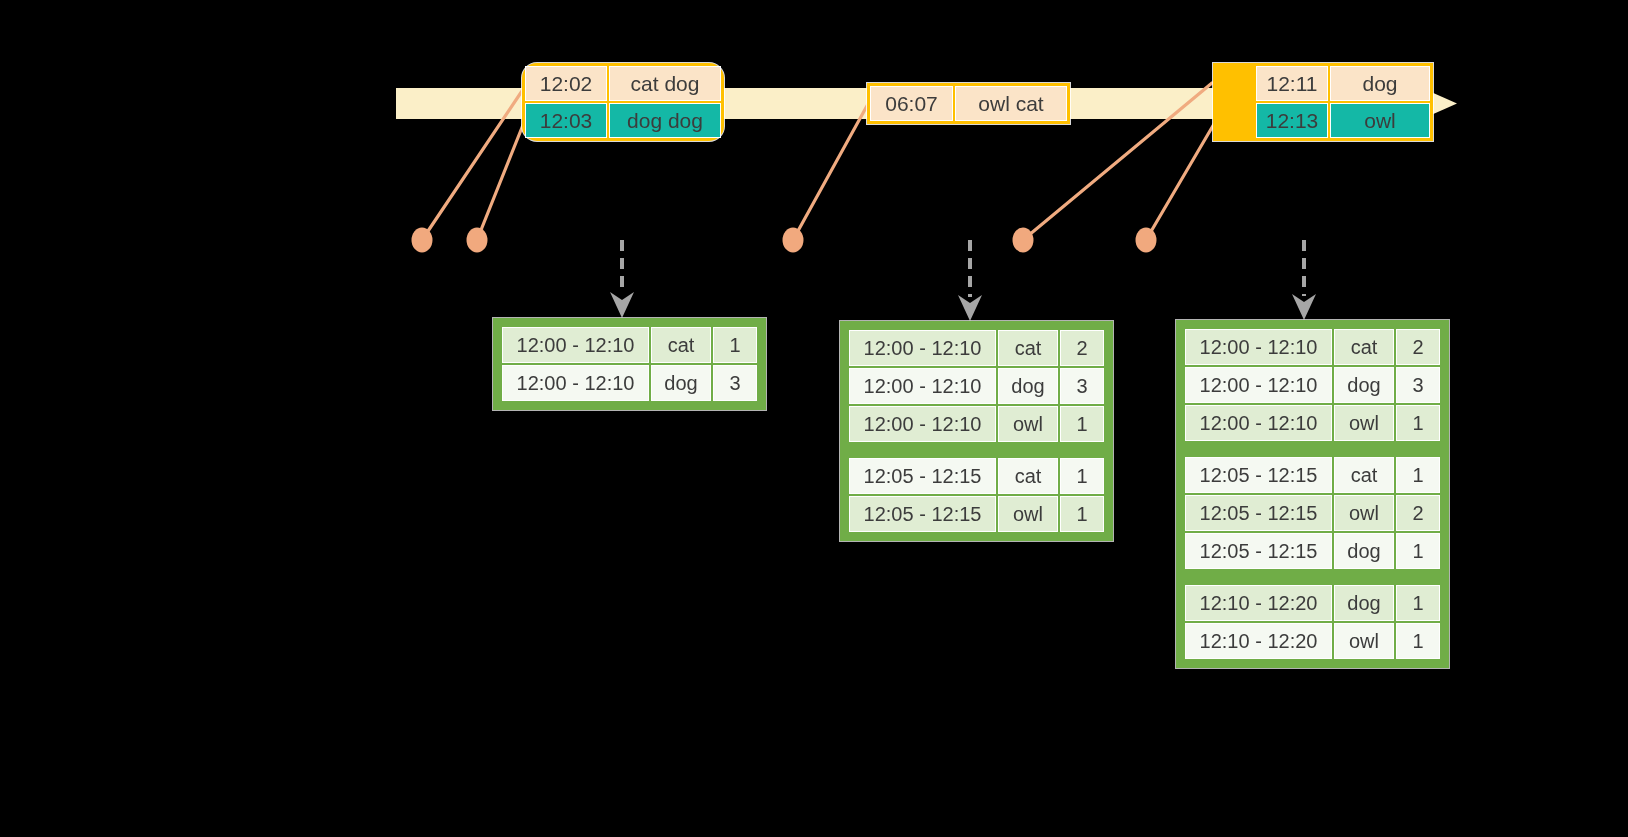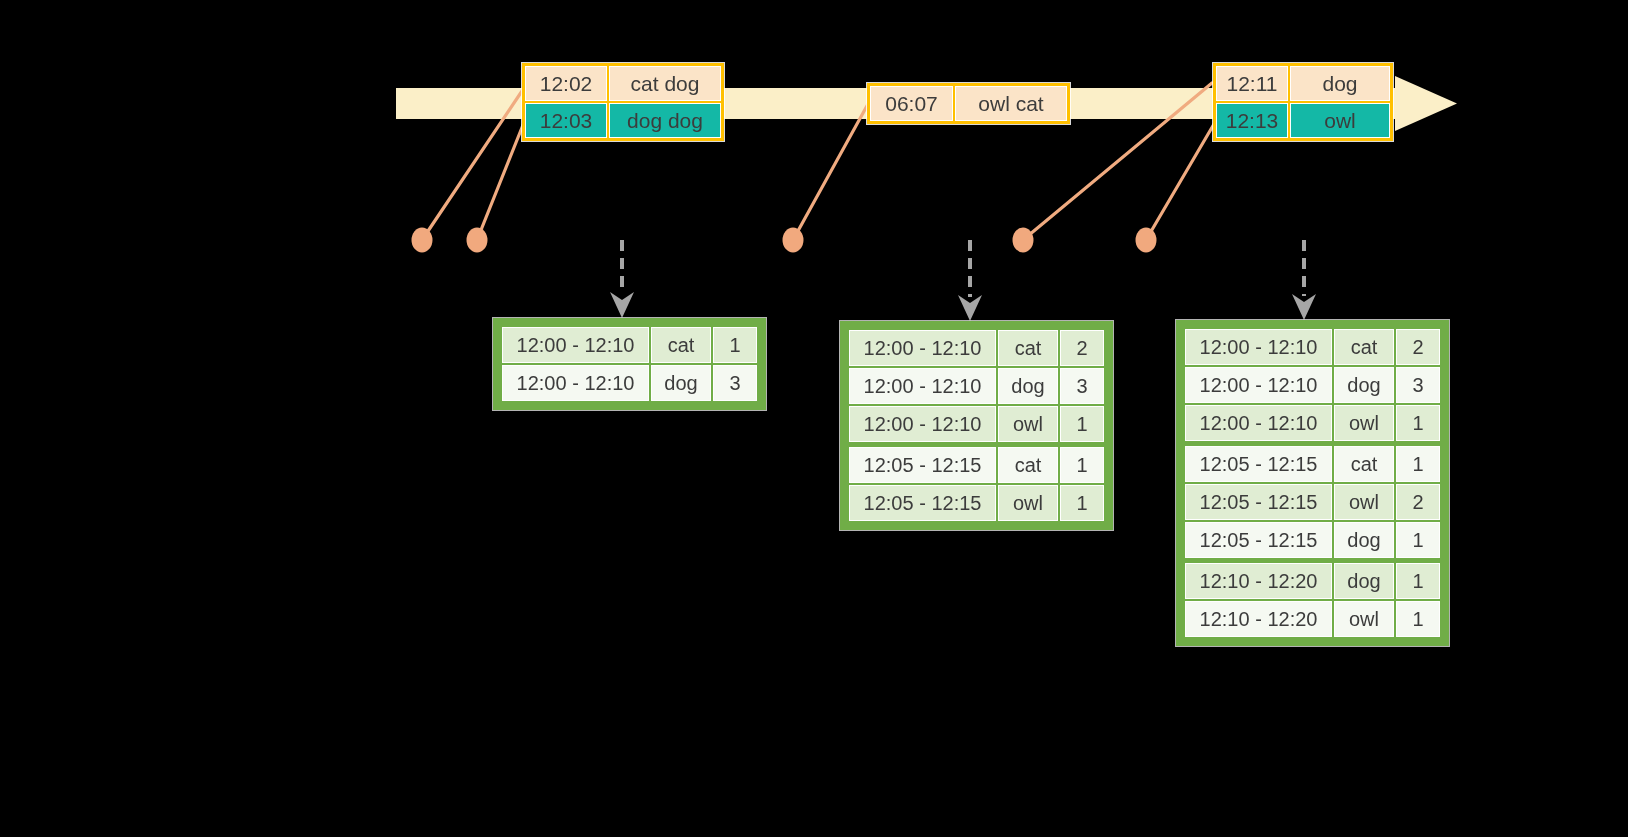--- a/index.html
+++ b/index.html
@@ -12,38 +12,38 @@
   
   .etable{
     position:absolute;background:#FFC000;padding:3px;
     display:flex;flex-direction:column;gap:2px;
     box-shadow:0 0 0 1px rgba(255,255,255,.85);
     box-sizing:border-box;
   }
   .erow{display:grid;gap:2px;}
   .etable.c1 .erow{grid-template-columns:82px 112px;}
   .etable.c2 .erow{grid-template-columns:83px 112px;}
-  .etable.c3 .erow{grid-template-columns:72px 100px;}
+  .etable.c3 .erow{grid-template-columns:72px 100px;margin-left:40px;}
   .ecell{
     box-sizing:border-box;border:1px solid #fff;height:35px;
     display:flex;align-items:center;justify-content:center;
     font-size:21px;line-height:1;
   }
   .erow.dark .ecell{background:#FBE4C8;}
   .erow.light .ecell{background:#14b8a6;}
 
   
   .gtable{
     position:absolute;background:#70AD47;padding:9px;
     display:flex;flex-direction:column;gap:2px;
     box-shadow:0 0 0 1px rgba(255,255,255,.7);
     box-sizing:border-box;
   }
   .ggroup{display:flex;flex-direction:column;gap:2px;}
-  .ggroup + .ggroup{margin-top:3px;border-radius:31px;}
+  .ggroup + .ggroup{margin-top:14px;border-radius:31px;}
   .grow{display:grid;grid-template-columns:147px 60px 44px;gap:2px;}
   .gcell{
     box-sizing:border-box;border:1px solid #fff;height:36px;
     display:flex;align-items:center;justify-content:center;
     font-size:20px;line-height:1;
   }
   .grow.dark .gcell{background:#E0EDD3;}
   .grow.light .gcell{background:#F5F9F2;}
 </style>
 </head>
@@ -77,21 +77,21 @@
       <line x1="970" y1="240" x2="970" y2="297"></line>
       <line x1="1304" y1="240" x2="1304" y2="296"></line>
     </g>
     <g fill="#A6A6A6">
       <path d="M610,292 L622,318 L634,292 L622,300 Z"></path>
       <path d="M958,295 L970,321 L982,295 L970,303 Z"></path>
       <path d="M1292,294 L1304,320 L1316,294 L1304,302 Z"></path>
     </g>
   </svg>
 
-  <div class="etable c1" style="left:522px;top:63px;">
+  <div class="etable c1" style="left:522px;top:63px;border-radius:15px;">
     <div class="erow dark">
       <div class="ecell">12:02</div>
       <div class="ecell">cat dog</div>
     </div>
     <div class="erow light">
       <div class="ecell">12:03</div>
       <div class="ecell">dog dog</div>
     </div>
   </div>
 

